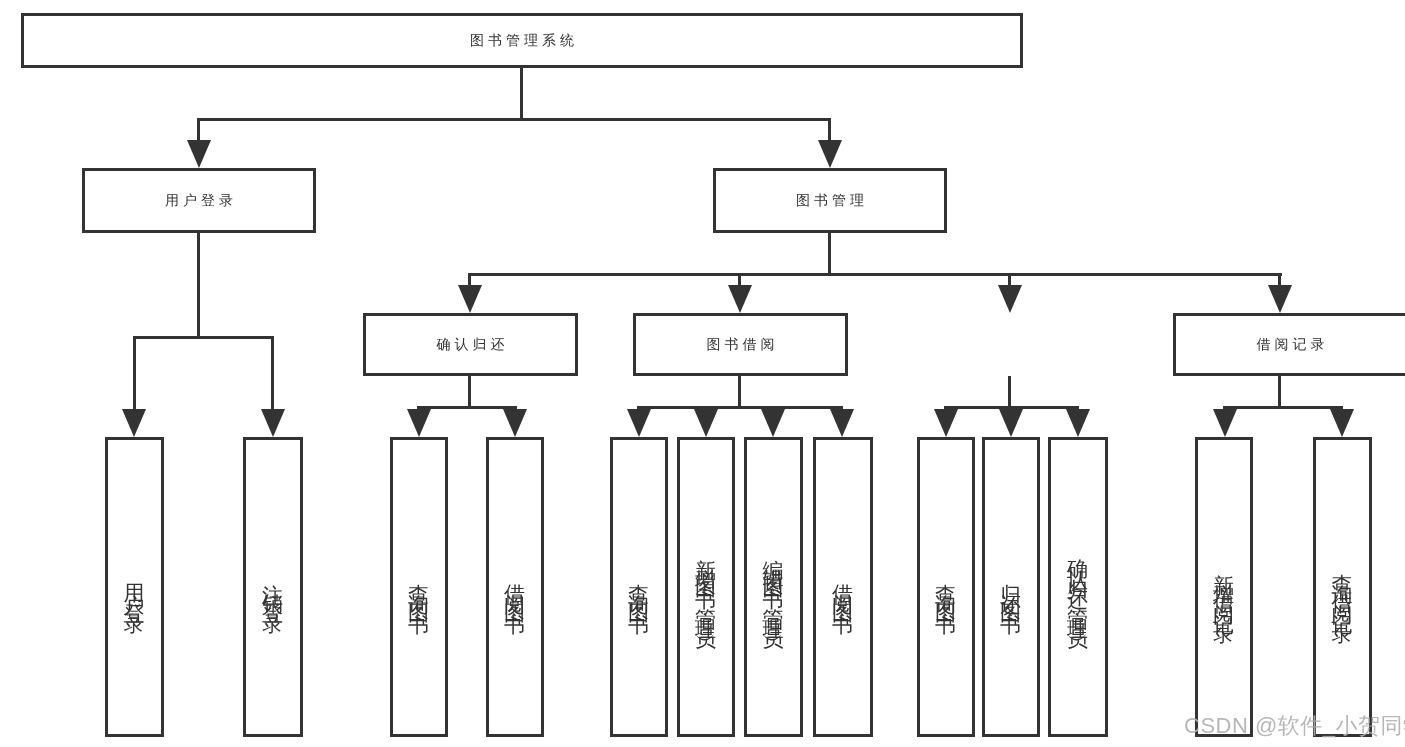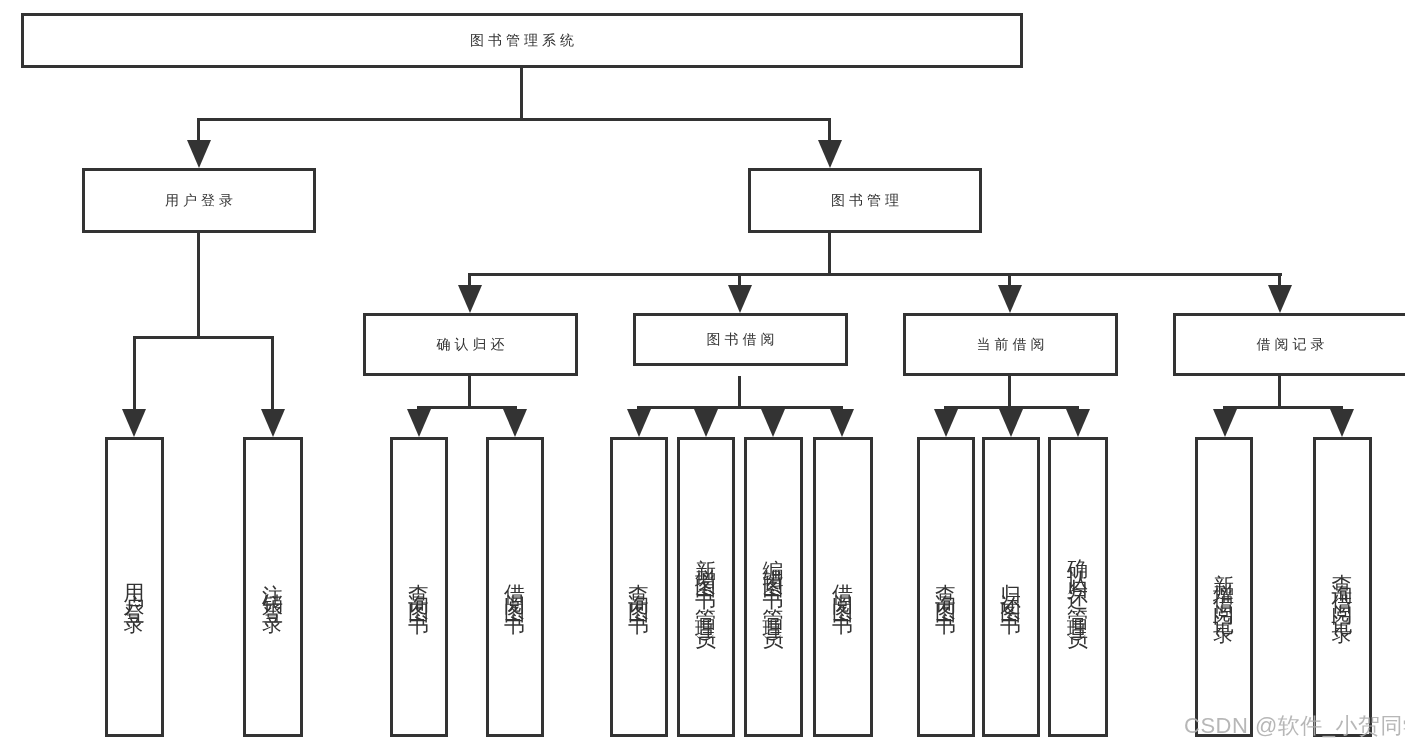--- a/index.html
+++ b/index.html
@@ -70,21 +70,21 @@
   <div class="line vline" style="left:520px; top:67px; height:51px;"></div>
   <div class="line hline" style="left:197px; top:118px; width:634px;"></div>
   <div class="line vline" style="left:197px; top:118px; height:22px;"></div>
   <div class="arrow" style="left:187px; top:140px;"></div>
   <div class="line vline" style="left:828px; top:118px; height:22px;"></div>
   <div class="arrow" style="left:818px; top:140px;"></div>
 
   <div class="node" style="left:82px; top:168px; width:234px; height:65px;">
     <span class="hlabel">用户登录</span>
   </div>
-  <div class="node" style="left:748px; top:168px; width:234px; height:65px;">
+  <div class="node" style="left:713px; top:168px; width:234px; height:65px;">
     <span class="hlabel">图书管理</span>
   </div>
 
   <div class="line vline" style="left:197px; top:233px; height:103px;"></div>
   <div class="line hline" style="left:133px; top:336px; width:141px;"></div>
   <div class="line vline" style="left:133px; top:336px; height:73px;"></div>
   <div class="arrow" style="left:122px; top:409px;"></div>
   <div class="line vline" style="left:271px; top:336px; height:73px;"></div>
   <div class="arrow" style="left:261px; top:409px;"></div>
 
@@ -95,25 +95,22 @@
   <div class="line vline" style="left:738px; top:273px; height:12px;"></div>
   <div class="arrow" style="left:728px; top:285px;"></div>
   <div class="line vline" style="left:1008px; top:273px; height:12px;"></div>
   <div class="arrow" style="left:998px; top:285px;"></div>
   <div class="line vline" style="left:1278px; top:273px; height:12px;"></div>
   <div class="arrow" style="left:1268px; top:285px;"></div>
 
   <div class="node" style="left:363px; top:313px; width:215px; height:63px;">
     <span class="hlabel">确认归还</span>
   </div>
-  <div class="node" style="left:633px; top:313px; width:215px; height:53px;">
+  <div class="node" style="left:633px; top:313px; width:215px; height:63px;">
     <span class="hlabel">图书借阅</span>
-  </div>
-  <div class="node" style="left:903px; top:313px; width:215px; height:63px;">
-    <span class="hlabel">当前借阅</span>
   </div>
   <div class="node" style="left:1173px; top:313px; width:235px; height:63px;justify-content:center;">
     <span class="hlabel">借阅记录</span>
   </div>
 
   <div class="line vline" style="left:468px; top:376px; height:30px;"></div>
   <div class="line hline" style="left:417px; top:406px; width:100px;"></div>
   <div class="line vline" style="left:417px; top:406px; height:5px;"></div>
   <div class="arrow" style="left:407px; top:409px;"></div>
   <div class="line vline" style="left:513px; top:406px; height:5px;"></div>

